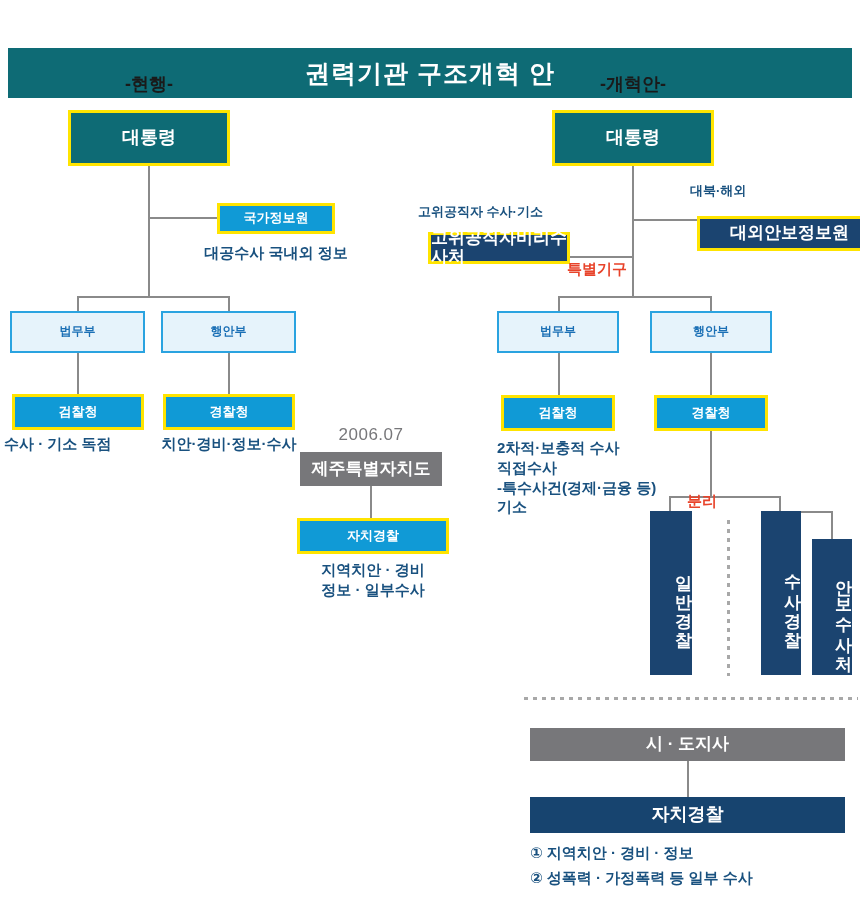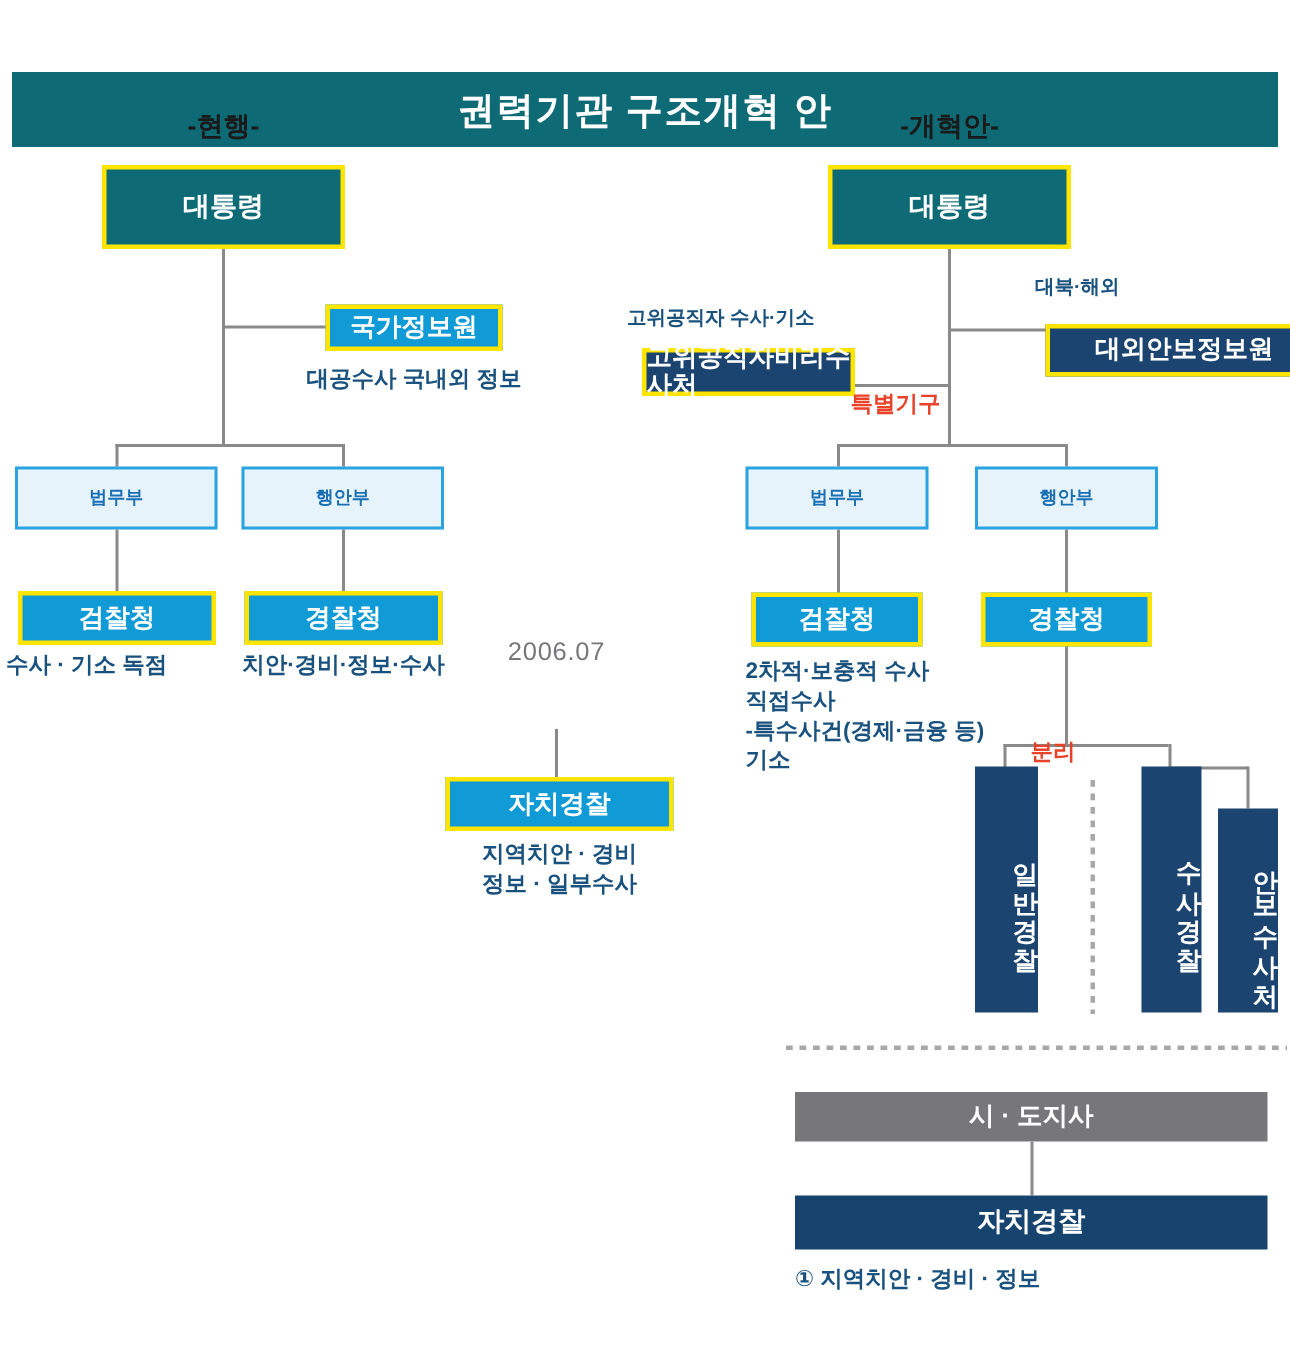--- a/index.html
+++ b/index.html
@@ -59,21 +59,21 @@
   .box-teal {
     background: #0e6b75;
     border: 3px solid #ffe400;
     color: #ffffff;
     font-size: 18px;
   }
   .box-cyan {
     background: #109ad6;
     border: 3px solid #ffe400;
     color: #ffffff;
-    font-size: 17px;
+    font-size: 13px;
   }
   .box-navy {
     background: #1b4470;
     border: 3px solid #ffe400;
     color: #ffffff;
     font-size: 17px;
   }
   .box-lightblue {
     background: #e6f3fb;
     border: 2px solid #2aa3e0;
@@ -186,20 +186,21 @@
   <div class="vline" style="left:77px; top:353px; height:42px;"></div>
   <div class="vline" style="left:228px; top:353px; height:42px;"></div>
 
   <div class="box box-cyan" style="left:12px; top:394px; width:132px; height:36px;">검찰청</div>
   <div class="box box-cyan" style="left:163px; top:394px; width:132px; height:36px;">경찰청</div>
 
   <div class="cap" style="left:4px; top:434px; width:148px; ">수사 · 기소 독점</div>
   <div class="cap" style="left:155px; top:434px; width:148px; text-align:center;">치안·경비·정보·수사</div>
 
   <div class="cap-gray-date" style="left:300px; top:425px; width:142px; text-align:center;">2006.07</div>
+  <div class="box box-gray" style="left:300px; top:452px; width:142px; height:34px;">제주특별자치도</div>
   <div class="vline" style="left:370px; top:486px; height:32px;"></div>
   <div class="box box-cyan" style="left:297px; top:518px; width:152px; height:36px;">자치경찰</div>
   <div class="cap" style="left:290px; top:560px; width:166px; text-align:center;">지역치안 · 경비
 정보 · 일부수사</div>
 
   <div class="box box-teal" style="left:552px; top:110px; width:162px; height:56px;">대통령</div>
 
   <div class="vline" style="left:632px; top:166px; height:132px;"></div>
 
   <div class="hline" style="left:632px; top:219px; width:66px;"></div>
@@ -243,14 +244,15 @@
   <div class="box box-vert" style="left:761px; top:511px; width:40px; height:164px;">수사경찰</div>
   <div class="box box-vert" style="left:812px; top:539px; width:40px; height:136px;">안보수사처</div>
 
   <div class="dots-h" style="left:524px; top:697px; width:334px;"></div>
 
   <div class="box box-gray" style="left:530px; top:728px; width:315px; height:33px;">시 · 도지사</div>
   <div class="vline" style="left:687px; top:761px; height:36px;"></div>
   <div class="box box-navy-plain" style="left:530px; top:797px; width:315px; height:36px;">자치경찰</div>
 
   <div class="cap" style="left:530px; top:843px; width:330px;">① 지역치안 · 경비 · 정보</div>
+  <div class="cap" style="left:530px; top:868px; width:330px;">② 성폭력 · 가정폭력 등 일부 수사</div>
 
 </div>
 
 </body></html>

